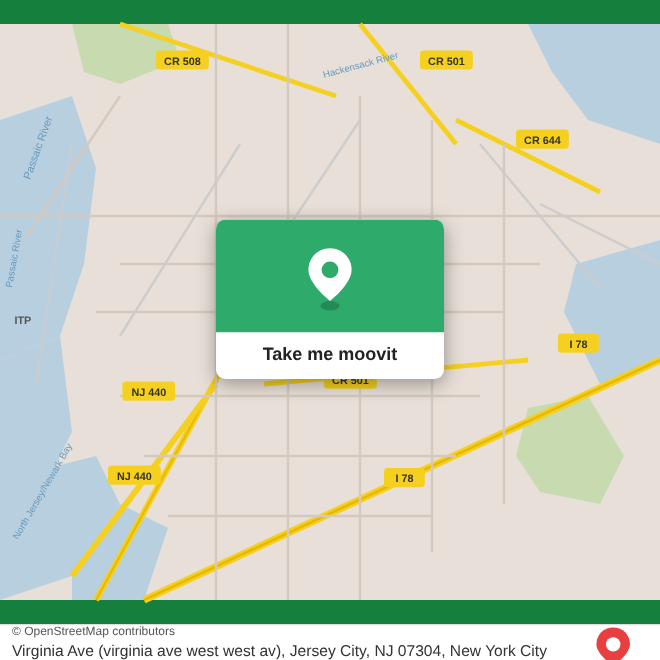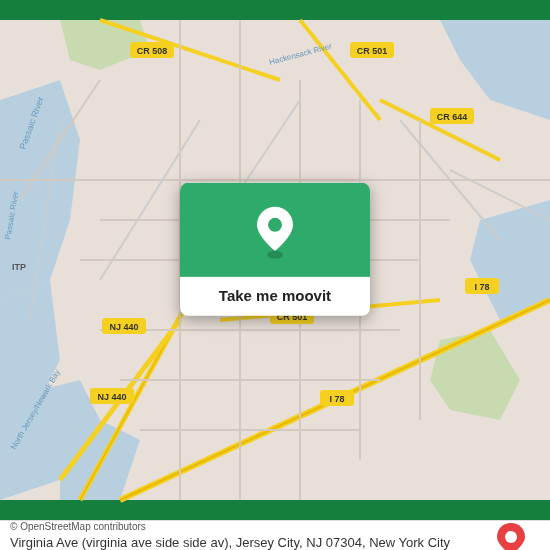--- a/index.html
+++ b/index.html
@@ -215,21 +215,21 @@
       </svg>
     </div>
     <div class="popup-label">Take me moovit</div>
   </div>
 </div>
 
 <div id="info-bar">
   <div class="info-left">
     <div class="osm-credit">© OpenStreetMap contributors</div>
     <div class="address-text">
-      <span>Virginia Ave (virginia ave side side av), Jersey City,</span>
+      <span>Virginia Ave (virginia ave west west av), Jersey City,</span>
       <span>NJ 07304, New York City</span>
     </div>
   </div>
   <div class="moovit-logo">
 
     <svg class="moovit-pin" viewBox="0 0 32 36">
       <path d="M16 2 C8 2 2 8 2 16 C2 24 16 34 16 34 C16 34 30 24 30 16 C30 8 24 2 16 2Z" fill="#e84040"></path>
       <circle cx="16" cy="16" r="6" fill="white"></circle>
     </svg>
     <span class="moovit-text">moovit</span>

